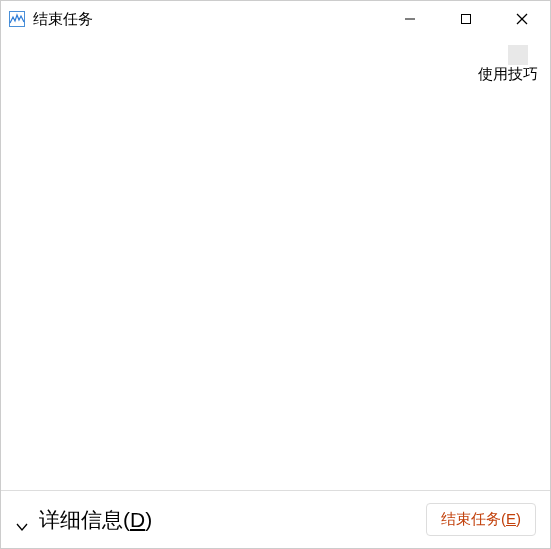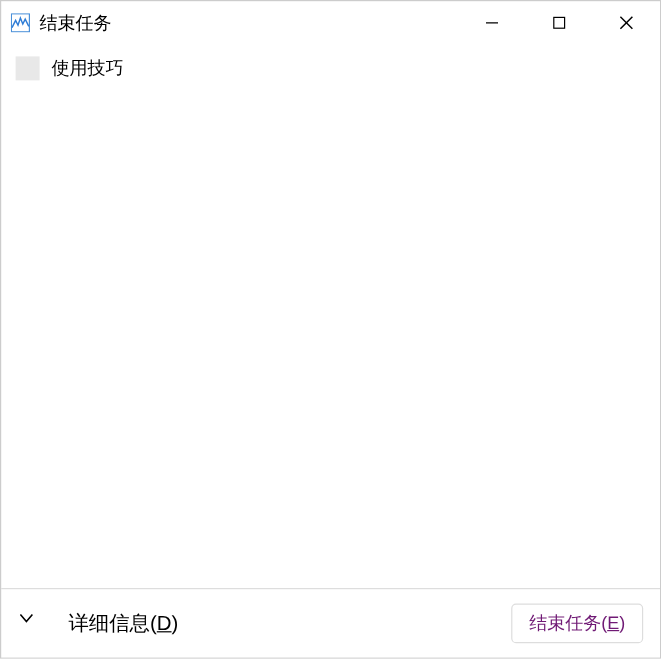--- a/index.html
+++ b/index.html
@@ -59,23 +59,24 @@
       color: #000;
       cursor: default;
     }
     .content {
       flex: 1;
       overflow: auto;
       padding: 6px 8px;
     }
     .process-row {
       display: flex;
-      align-items: center;
+      align-items: flex-end;
       height: 28px;
       padding: 2px 4px;
+      flex-direction: column;
     }
     .process-icon {
       width: 20px;
       height: 20px;
       background: #e8e8e8;
       margin-right: 10px;
       flex: 0 0 auto;
     }
     .process-name {
       font-size: 15px;
@@ -84,33 +85,33 @@
     .footer {
       border-top: 1px solid #ddd;
       height: 58px;
       display: flex;
       align-items: center;
       padding: 0 14px;
       justify-content: space-between;
     }
     .details-toggle {
       display: flex;
-      align-items: flex-start;
-      gap: 28px;
+      align-items: flex-end;
+      gap: 10px;
       cursor: default;
-      font-size: 17px;
+      font-size: 21px;
       color: #000;
     }
     .details-toggle .chev {
       display: inline-flex;
     }
     .end-task-btn {
       border: 1px solid #ddd;
       background: #fff;
-      color: #701a75;
+      color: #c2410c;
       font-size: 15px;
       padding: 6px 14px;
       border-radius: 4px;
       cursor: default;
     }
     .underline-access {
       text-decoration: underline;
     }
   </style>
 </head>

